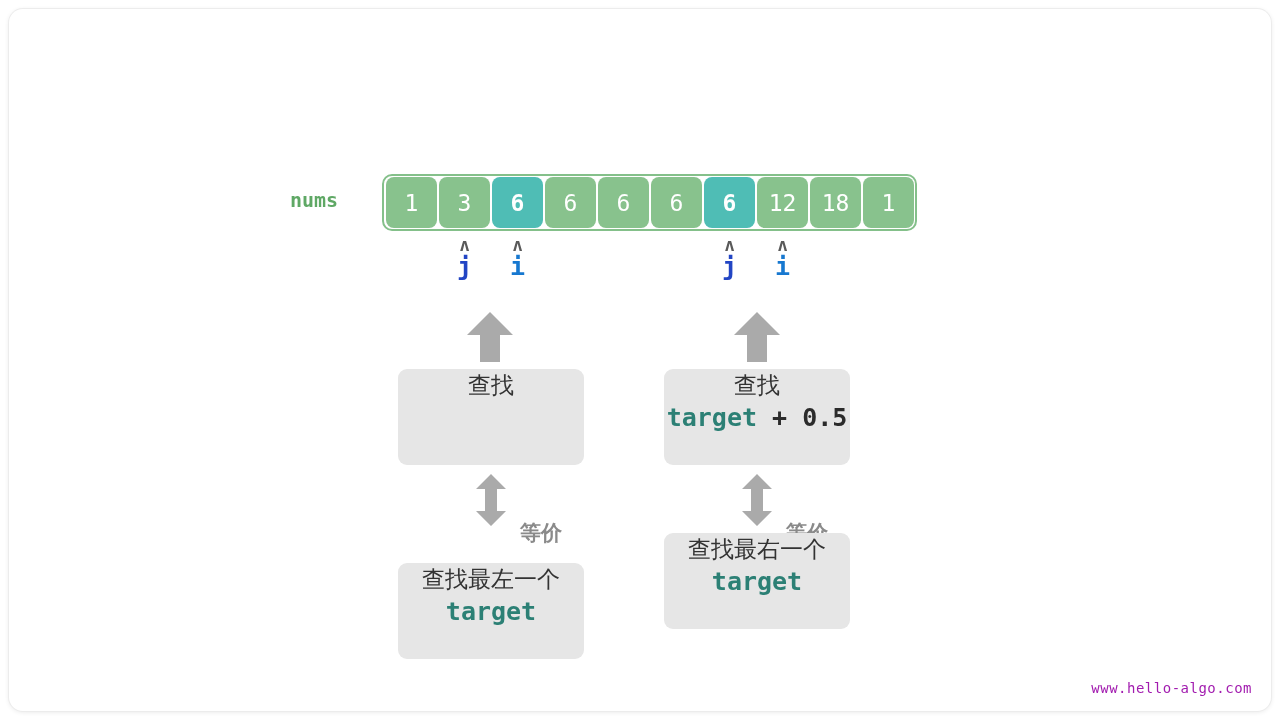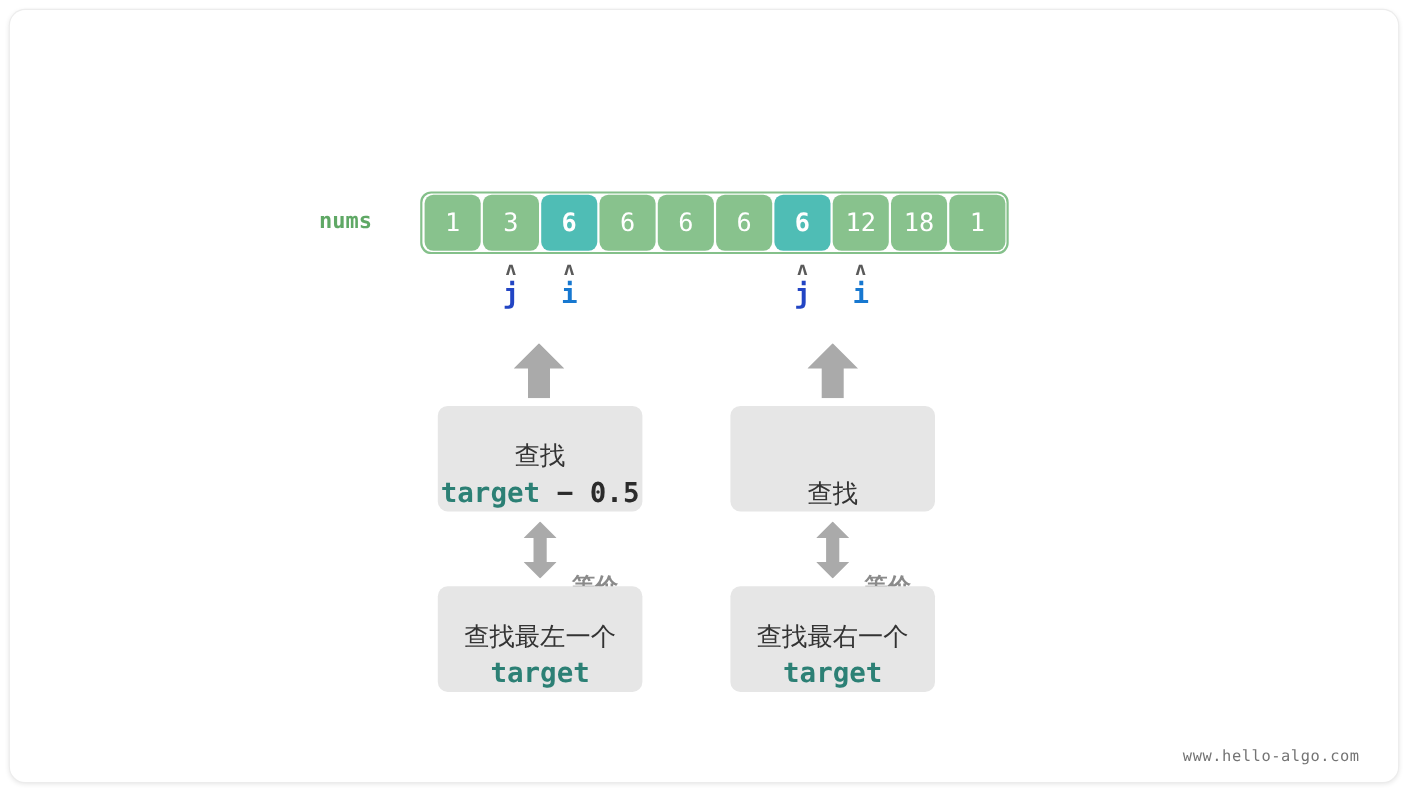--- a/index.html
+++ b/index.html
@@ -72,21 +72,21 @@
   .ptr.i .name{color:#1778D0;}
 
   
   .uparrow{position:absolute;width:46px;height:50px;}
   .uparrow svg{display:block;}
 
   
   .gbox{
     position:absolute;background:#E6E6E6;border-radius:9px;
     display:flex;flex-direction:column;align-items:center;
-    justify-content:flex-end;
+    justify-content:flex-start;
   }
   .gbox .l1{
     font-size:23px;color:#333333;line-height:32px;
     font-family:"DejaVu Sans","Liberation Sans",sans-serif;
   }
   .gbox .l2{
     font-size:25px;line-height:34px;font-weight:bold;
     font-family:"DejaVu Sans Mono","Liberation Mono",monospace;
     white-space:nowrap;
   }
@@ -97,22 +97,22 @@
   .dblarrow{position:absolute;width:30px;height:52px;}
   .eqlabel{
     position:absolute;font-size:21px;font-weight:bold;color:#8a8a8a;
     font-family:Liberation Sans, sans-serif;
     white-space:nowrap;
     margin-top:32px;
   }
 
   
   #watermark{
-    position:absolute;right:44px;bottom:24px;
-    font-size:14px;color:#737373;letter-spacing:0.5px;
+    position:absolute;right:28px;bottom:24px;
+    font-size:14px;color:#a21caf;letter-spacing:0.5px;
     font-family:"DejaVu Sans Mono","Liberation Mono",monospace;
   }
 </style>
 </head>
 <body>
 
 <div id="canvas">
   <div class="frame"></div>
 
 
@@ -157,44 +157,44 @@
     </svg>
   </div>
   <div class="uparrow" style="left:734px;top:312px;">
     <svg width="46" height="50" viewBox="0 0 46 50" aria-hidden="true">
       <polygon points="23,0 46,23 33,23 33,50 13,50 13,23 0,23" fill="#AAAAAA"></polygon>
     </svg>
   </div>
 
   <div class="gbox" style="left:398px;top:369px;width:186px;height:96px;">
     <div class="l1">查找</div>
+  </div>
+  <div class="gbox" style="left:664px;top:369px;width:186px;height:96px;">
+    <div class="l1">查找</div>
     <div class="l2">
       <span class="kw">target</span>
-      <span class="op">− 0.5</span>
-    </div>
-  </div>
-  <div class="gbox" style="left:664px;top:369px;width:186px;height:96px;">
-    <div class="l1">查找</div>
+      <span class="op">+ 0.5</span>
+    </div>
   </div>
 
   <div class="dblarrow" style="left:476px;top:474px;">
     <svg width="30" height="52" viewBox="0 0 30 52" aria-hidden="true">
       <polygon points="15,0 30,15 21,15 21,37 30,37 15,52 0,37 9,37 9,15 0,15" fill="#AAAAAA"></polygon>
     </svg>
   </div>
   <div class="eqlabel" style="left:520px;top:487px;">等价</div>
 
   <div class="dblarrow" style="left:742px;top:474px;">
     <svg width="30" height="52" viewBox="0 0 30 52" aria-hidden="true">
       <polygon points="15,0 30,15 21,15 21,37 30,37 15,52 0,37 9,37 9,15 0,15" fill="#AAAAAA"></polygon>
     </svg>
   </div>
   <div class="eqlabel" style="left:786px;top:487px;">等价</div>
 
-  <div class="gbox" style="left:398px;top:533px;width:186px;height:96px;">
+  <div class="gbox" style="left:398px;top:563px;width:186px;height:96px;">
     <div class="l1">查找最左一个</div>
     <div class="l2">
       <span class="kw">target</span>
     </div>
   </div>
   <div class="gbox" style="left:664px;top:533px;width:186px;height:96px;">
     <div class="l1">查找最右一个</div>
     <div class="l2">
       <span class="kw">target</span>
     </div>

